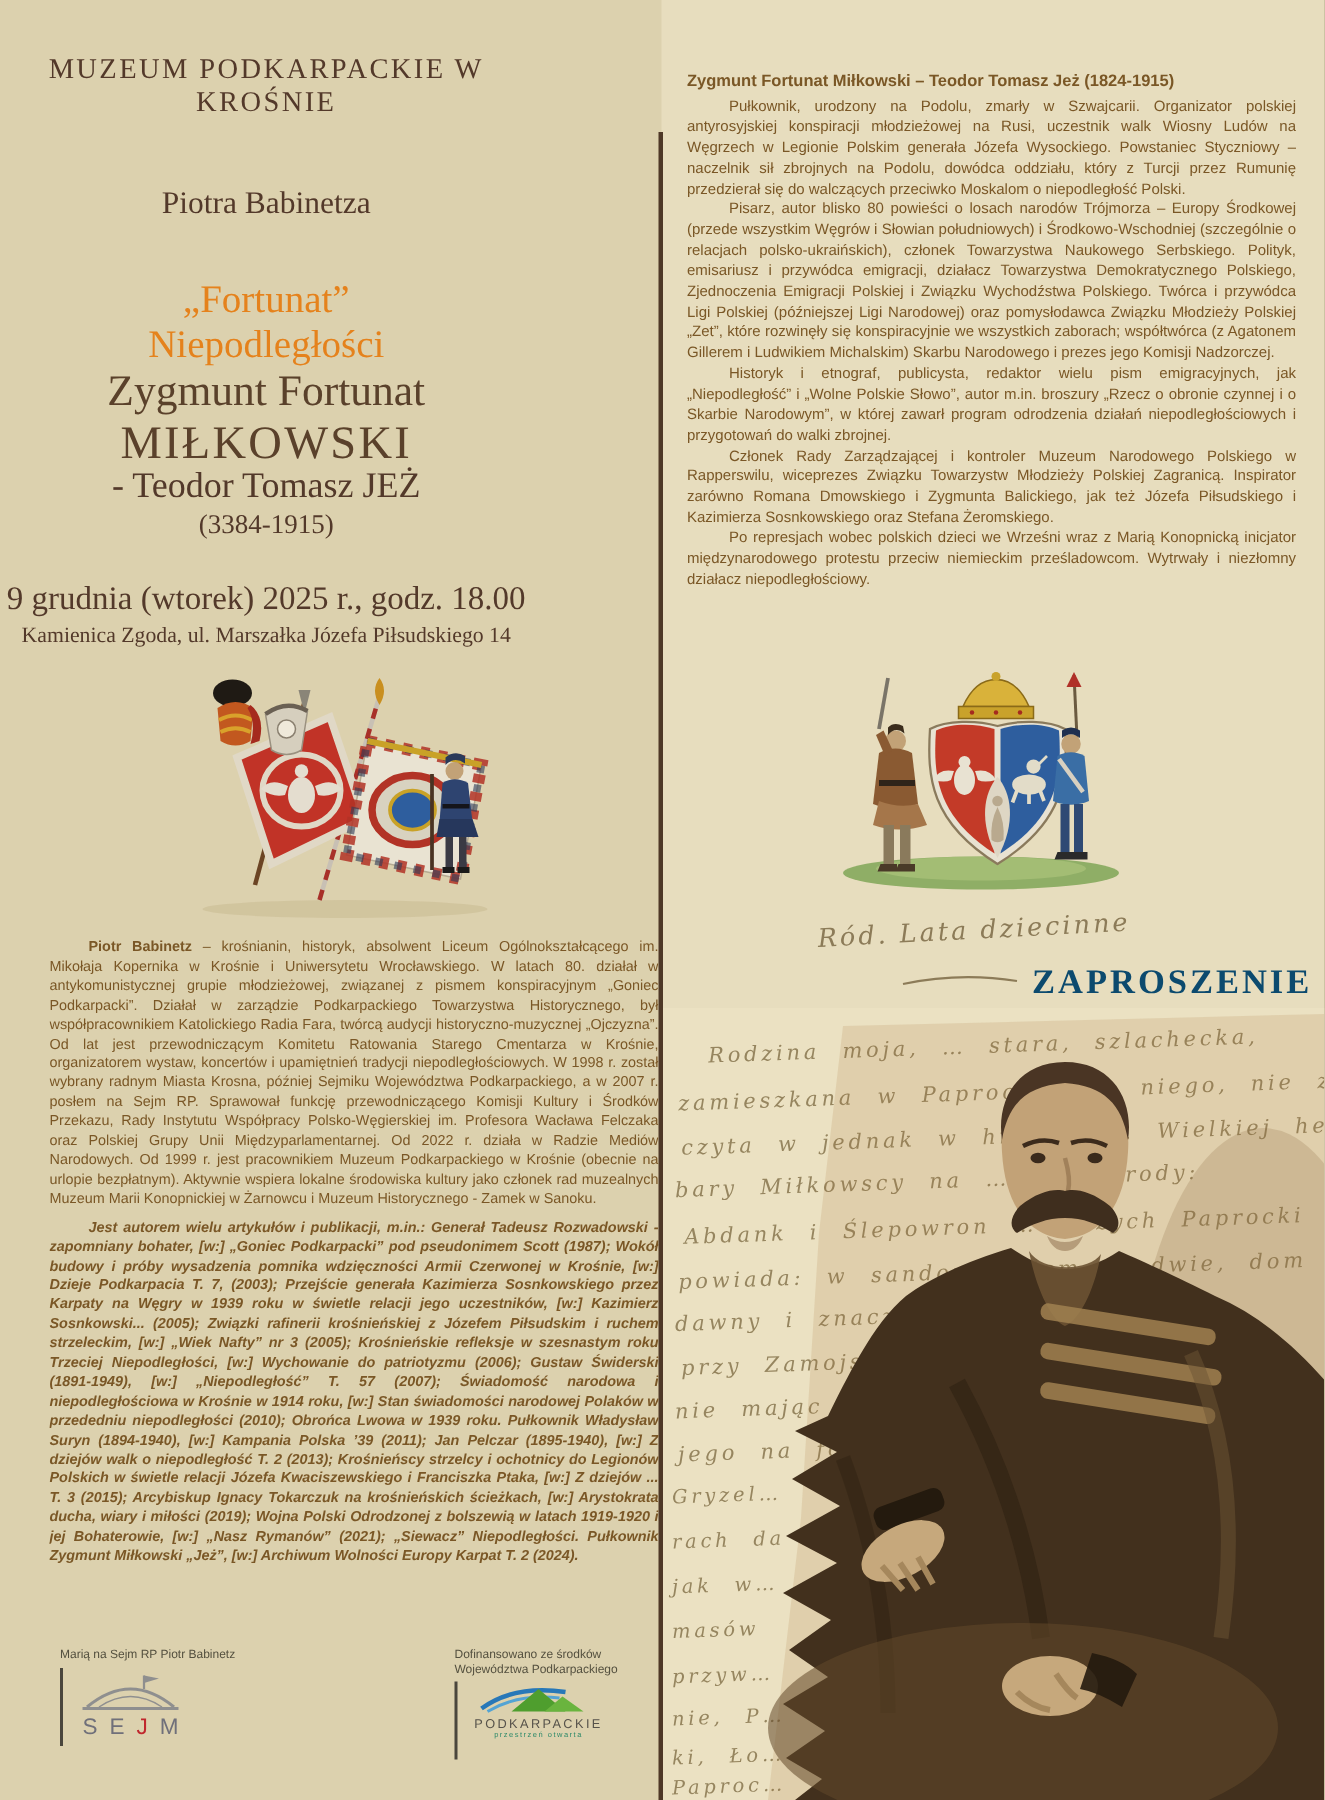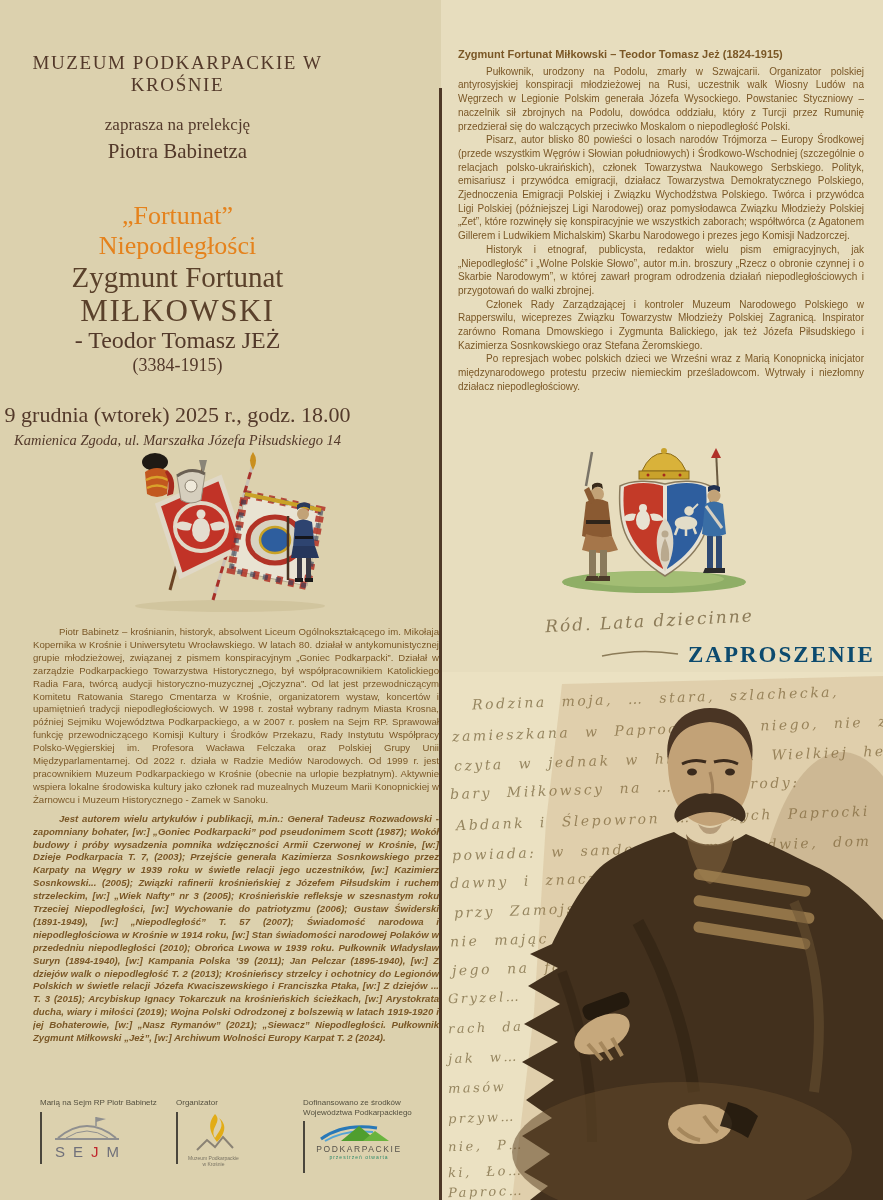--- a/index.html
+++ b/index.html
@@ -3,40 +3,40 @@
 <meta charset="utf-8">
 <style>
   html,body{margin:0;padding:0;background:#b8ad90;}
   .page{position:relative;width:883px;height:1200px;background:#dcd1ae;overflow:hidden;
         font-family:"Liberation Sans",sans-serif;}
   .right-bg{position:absolute;left:441px;top:0;width:442px;height:1200px;background:#e7ddbe;}
   .divider{position:absolute;left:439px;top:88px;width:3px;height:1112px;background:#4e3827;}
 
   
   .lh{position:absolute;left:0;width:355px;text-align:center;color:#53392a;
-      font-family:"Liberation Serif",serif;margin-top:16px;}
+      font-family:"Liberation Serif",serif;}
   .l-title{top:36px;font-size:19px;letter-spacing:1.6px;}
   .l-invite{top:99px;font-size:17px;}
   .l-speaker{top:123px;font-size:21px;text-align:center;}
   .l-quote1{top:185px;font-size:26px;color:#e5821c;}
   .l-quote2{top:215px;font-size:26px;color:#e5821c;}
   .l-name1{top:245px;font-size:29px;color:#5a412b;}
   .l-name2{top:277px;font-size:31px;letter-spacing:1.5px;color:#5a412b;}
   .l-alias{top:311px;font-size:24px;}
   .l-years{top:339px;font-size:18px;}
   .l-date{top:386px;font-size:22px;}
-  .l-venue{top:416px;font-size:14.5px;font-style:italic;}
+  .l-venue{top:416px;font-size:14.5px;}
 
   .flags-art{position:absolute;left:125px;top:450px;}
 
   
   .l-bio{position:absolute;left:33px;top:626px;width:406px;height:464px;overflow:hidden;
          color:#7a5726;font-size:9.6px;line-height:12.9px;text-align:justify;}
   .bio-p{margin:0 0 6px;text-indent:26px;}
-  .bio-p .b{font-weight:normal;}
+  .bio-p .b{font-weight:bold;}
   .pub{font-style:italic;font-weight:bold;}
 
   
   .f-col{position:absolute;top:1098px;}
   .f-col1{left:40px;width:132px;}
   .f-col2{left:176px;width:124px;}
   .f-col3{left:303px;width:132px;}
   .f-label{font-size:8px;color:#54503f;line-height:9.5px;margin-bottom:4px;}
   .f-row{display:flex;align-items:flex-start;}
   .f-bar{width:2px;height:52px;background:#4a463c;margin-right:10px;flex:none;}
@@ -80,21 +80,20 @@
   .photo-svg{position:absolute;left:0;top:0;}
 </style>
 </head>
 <body>
 
 <div class="page">
   <div class="right-bg"></div>
   <div class="divider"></div>
 
   <div class="lh l-title">MUZEUM PODKARPACKIE W KROŚNIE</div>
-  <div class="lh l-invite">zaprasza na prelekcję</div>
   <div class="lh l-speaker">Piotra Babinetza</div>
   <div class="lh l-quote1">„Fortunat”</div>
   <div class="lh l-quote2">Niepodległości</div>
   <div class="lh l-name1">Zygmunt Fortunat</div>
   <div class="lh l-name2">MIŁKOWSKI</div>
   <div class="lh l-alias">-  Teodor Tomasz JEŻ</div>
   <div class="lh l-years">(3384-1915)</div>
   <div class="lh l-date">9 grudnia (wtorek) 2025 r., godz. 18.00</div>
   <div class="lh l-venue">Kamienica Zgoda, ul. Marszałka Józefa Piłsudskiego 14</div>
 
@@ -170,36 +169,20 @@
         <div class="sejm-letters">
           <span>S</span>
           <span>E</span>
           <span class="red">J</span>
           <span>M</span>
         </div>
       </div>
     </div>
   </div>
 
-  <div class="f-col f-col2">
-    <div class="f-label">Organizator</div>
-    <div class="f-row">
-      <div class="f-bar"></div>
-      <div class="logo-box">
-        <svg width="48" height="42" viewBox="0 0 48 42">
-          <path d="M26,2 C 34,10 20,16 26,26 C 30,19 36,14 30,6 C 40,14 34,24 28,30 C 24,24 16,14 26,2 Z" fill="#e2ac16"></path>
-          <path d="M8,38 L18,28 L26,35 L34,25 L44,36" stroke="#8a8274" stroke-width="2" fill="none"></path>
-        </svg>
-        <div class="muz-text">
-          <div>Muzeum Podkarpackie</div>
-          <div>w Krośnie</div>
-        </div>
-      </div>
-    </div>
-  </div>
 
   <div class="f-col f-col3">
     <div class="f-label">
       <div>Dofinansowano ze środków</div>
       <div>Województwa Podkarpackiego</div>
     </div>
     <div class="f-row">
       <div class="f-bar"></div>
       <div class="logo-box">
         <svg width="88" height="22" viewBox="0 0 88 22">

